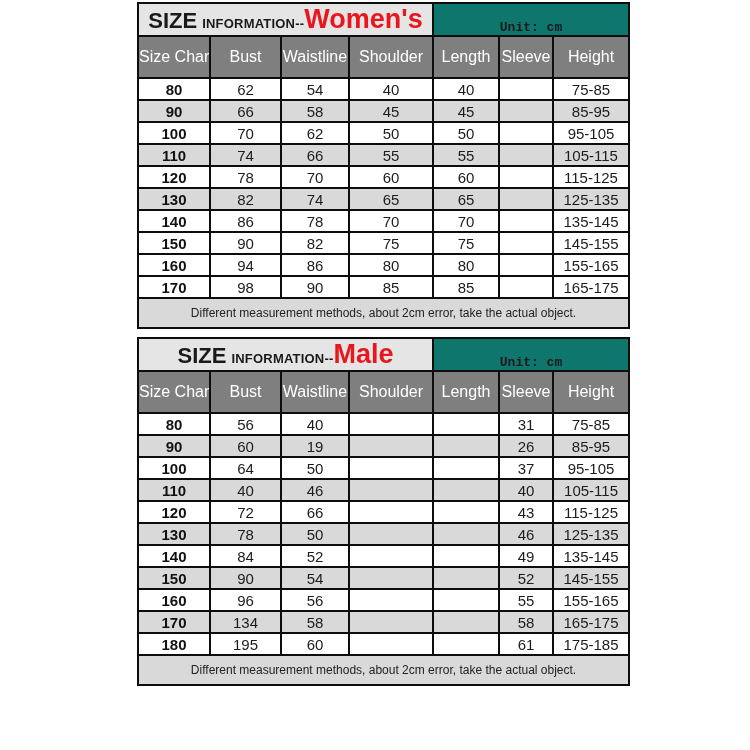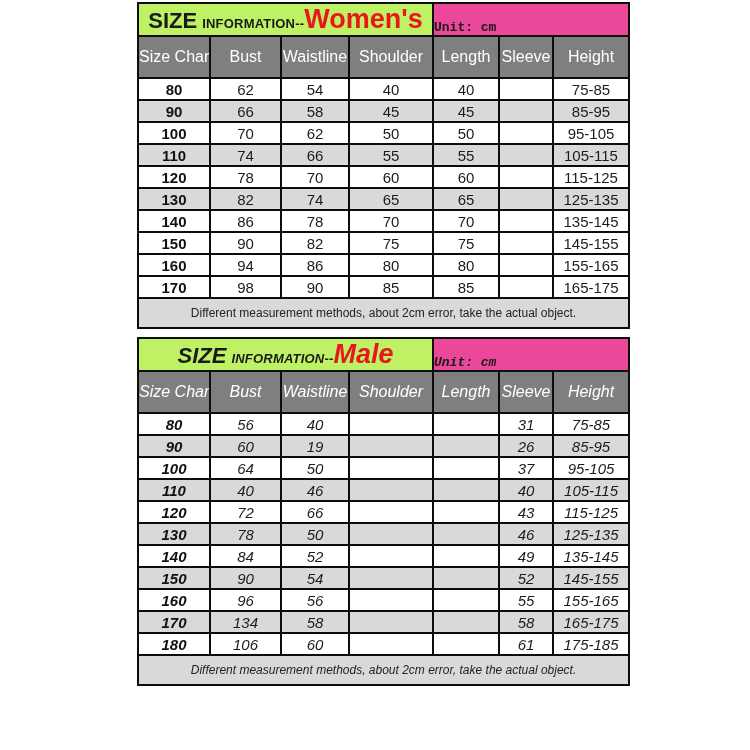--- a/index.html
+++ b/index.html
@@ -13,51 +13,51 @@
   .page { position: relative; width: 750px; height: 750px; background: #ffffff; }
 
   .size-table {
     border-collapse: collapse;
     table-layout: fixed;
     width: 491px;
     margin-left: 137px;
     background: #ffffff;
   }
   .size-table.first { margin-top: 2px; }
-  .size-table.second { margin-top: 8px; font-style: italic; }
+  .size-table.second { margin-top: 8px; }
 
   .size-table td {
     border: 2px solid #0d0d0d;
     padding: 0;
     overflow: hidden;
     white-space: nowrap;
   }
 
   col.c0 { width: 72px; }
   col.c1 { width: 71px; }
   col.c2 { width: 68px; }
   col.c3 { width: 84px; }
   col.c4 { width: 66px; }
   col.c5 { width: 54px; }
   col.c6 { width: 76px; }
 
   
   .title-cell {
     height: 30px;
-    background: #bef264;
+    background: #e5e5e5;
     vertical-align: middle;
     padding-left: 14px;
   }
   .t-size  { font-size: 22px; font-weight: 700; color: #1a1a1a; }
   .t-info  { font-size: 13px; font-weight: 700; color: #1a1a1a; margin-left: 5px; letter-spacing: 0.2px; }
   .t-name  { font-size: 27px; font-weight: 700; color: var(--accent-red, #e8171e); }
   .unit-cell {
-    background: #ec4899;
+    background: #0f766e;
     vertical-align: bottom;
-    text-align: left;
+    text-align: center;
     padding: 0 3px 1px 0;
   }
   .unit-label {
     font-family: "Liberation Mono", "DejaVu Sans Mono", monospace;
     font-weight: 700;
     font-size: 13px;
     color: #1a1a1a;
   }
 
   
@@ -333,21 +333,21 @@
           <td class="szcell">170</td>
           <td class="vcell">134</td>
           <td class="vcell">58</td>
           <td class="vcell"></td>
           <td class="vcell"></td>
           <td class="vcell">58</td>
           <td class="vcell">165-175</td>
         </tr>
         <tr>
           <td class="szcell">180</td>
-          <td class="vcell">106</td>
+          <td class="vcell">195</td>
           <td class="vcell">60</td>
           <td class="vcell"></td>
           <td class="vcell"></td>
           <td class="vcell">61</td>
           <td class="vcell">175-185</td>
         </tr>
       </tbody>
     <tbody>
         <tr>
       <td colspan="7" class="note-cell">Different measurement methods, about 2cm error, take the actual object.</td>

